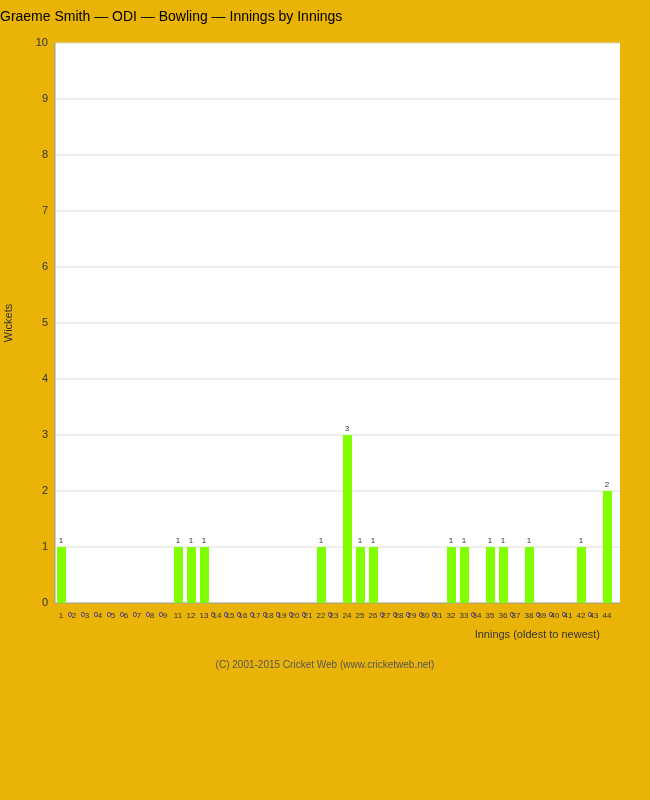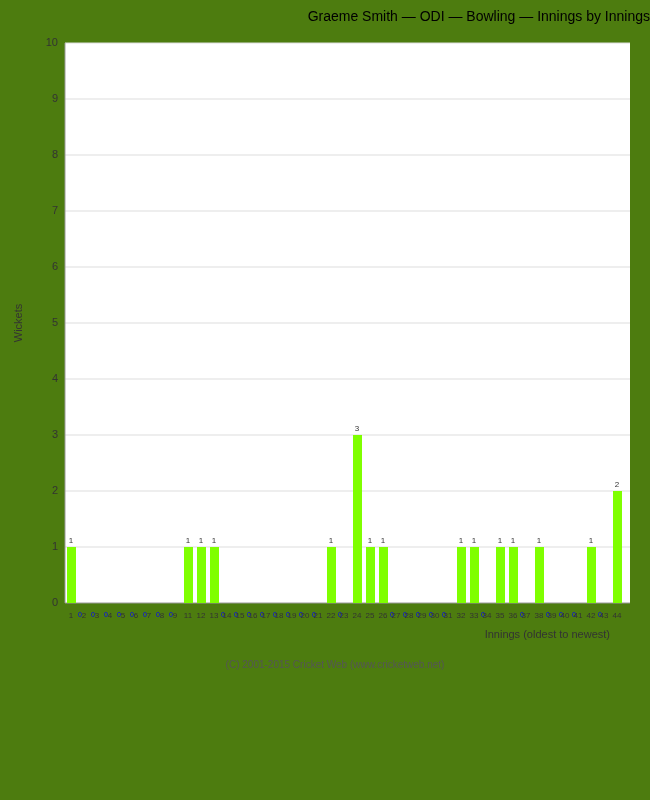--- a/index.html
+++ b/index.html
@@ -6,25 +6,25 @@
     body {
       background: white;
       font-family: Arial, sans-serif;
       width: 650px;
       height: 800px;
       overflow: hidden;
     }
     .chart-container {
       width: 650px;
       height: 800px;
-      background: #4d7c0f;
+      background: #eab308;
       position: relative;
       display: flex;
       flex-direction: column;
-      align-items: flex-end;
+      align-items: flex-start;
     }
     .chart-title {
       font-size: 14px;
       margin-top: 8px;
       margin-bottom: 4px;
       text-align: center;
     }
     .svg-chart {
       display: block;
     }

